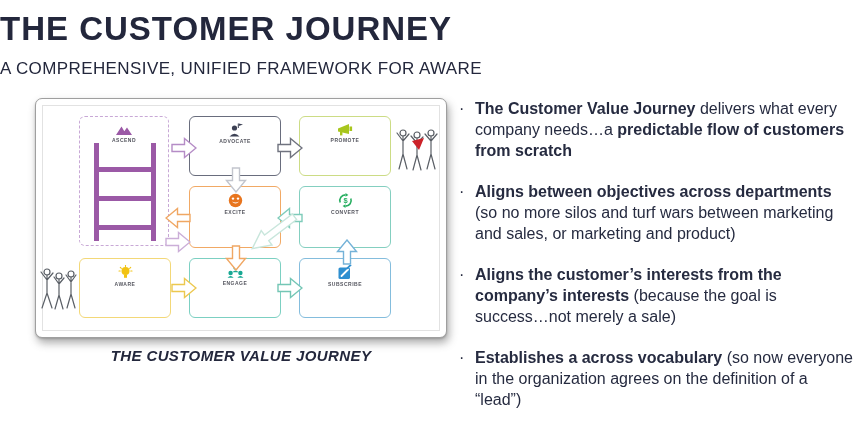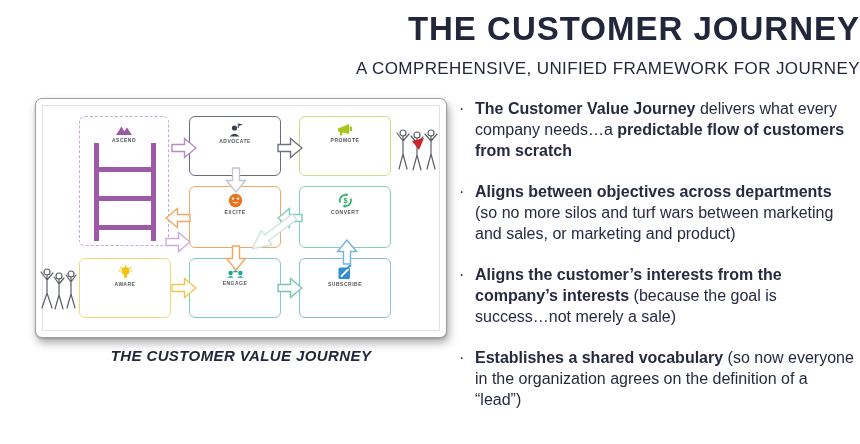--- a/index.html
+++ b/index.html
@@ -1,20 +1,20 @@
 <!DOCTYPE html>
 <html><head>
 <meta charset="utf-8">
 <style>
   * { margin:0; padding:0; box-sizing:border-box; }
   html,body { width:860px; height:444px; background:#ffffff; overflow:hidden;
               font-family:"Liberation Sans", sans-serif; color:#262b40; }
 
   
-  .hdr { text-align:right; }
+  .hdr { text-align:left; }
   .hdr h1 { margin-top:10px; font-size:33px; font-weight:700; letter-spacing:1px; color:#23273c; }
   .hdr h2 { margin-top:11px; font-size:17px; font-weight:400; letter-spacing:0.4px; color:#23273c; }
 
   
   .card { position:absolute; left:35px; top:98px; width:412px; height:240px;
           background:#fff; border:1px solid #9f9f9f; border-radius:7px; padding:6px;
           box-shadow:2px 5px 9px rgba(70,70,70,.45), 0 1px 2px rgba(0,0,0,.2); }
   .diagram { position:relative; width:398px; height:226px; border:1px solid #e2e2e2; background:#fff; }
 
   .stage { position:absolute; background:#fff; border:1.5px solid; border-radius:6px;
@@ -49,21 +49,21 @@
   .bullets { position:absolute; left:459px; top:98px; width:396px; list-style:none; }
   .bullets li { display:flex; margin-bottom:20px; font-size:16px; line-height:21px; color:#262b40; }
   .bullets .dot { width:16px; flex:0 0 16px; font-size:16px; }
   .bullets .b { font-weight:700; }
 </style>
 </head>
 <body>
 
 <div class="hdr">
   <h1>THE CUSTOMER JOURNEY</h1>
-  <h2>A COMPREHENSIVE, UNIFIED FRAMEWORK FOR JOURNEY</h2>
+  <h2>A COMPREHENSIVE, UNIFIED FRAMEWORK FOR AWARE</h2>
 </div>
 
 <div class="card">
   <div class="diagram">
 
     <div class="stage st-ascend" style="border-color: rgb(200, 168, 214); color: rgb(155, 89, 166);">
       <svg class="icn" width="18" height="13" viewBox="0 0 18 13">
         <path d="M1,12 L6.5,3.5 L9.3,8.2 L12,4.5 L17,12 Z" fill="currentColor"></path>
       </svg>
       <span class="stage-label">ASCEND</span>
@@ -211,15 +211,15 @@
     <li>
       <span class="dot">·</span>
       <span><span class="b">Aligns between objectives across departments</span><span> (so no more silos and turf wars between marketing and sales, or marketing and product)</span></span>
     </li>
     <li>
       <span class="dot">·</span>
       <span><span class="b">Aligns the customer’s interests from the company’s interests</span><span> (because the goal is success…not merely a sale)</span></span>
     </li>
     <li>
       <span class="dot">·</span>
-      <span><span class="b">Establishes a shared vocabulary</span><span> (so now everyone in the organization agrees on the definition of a “lead”)</span></span>
+      <span><span class="b">Establishes a across vocabulary</span><span> (so now everyone in the organization agrees on the definition of a “lead”)</span></span>
     </li>
   </ul>
 
 </body></html>

